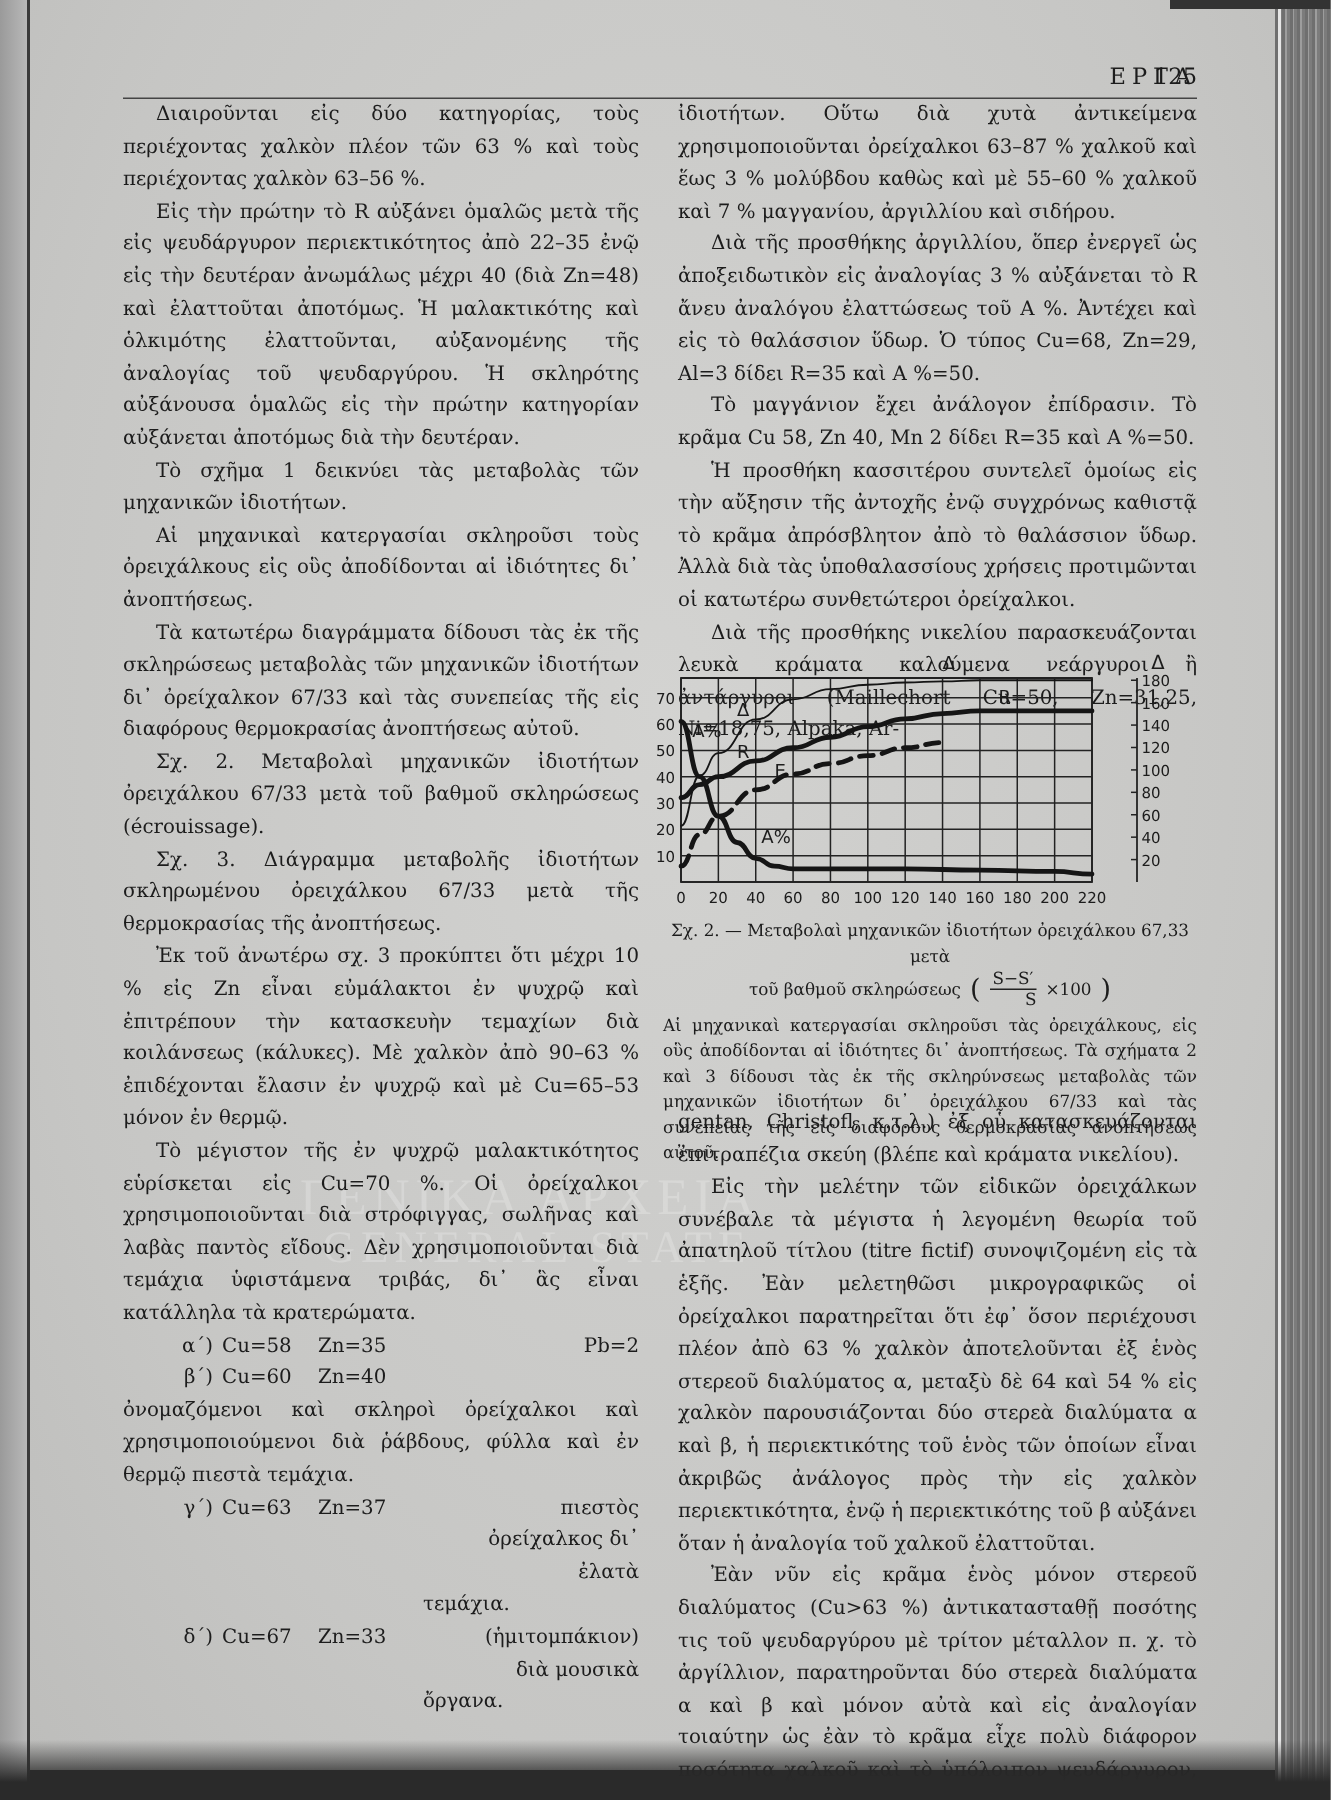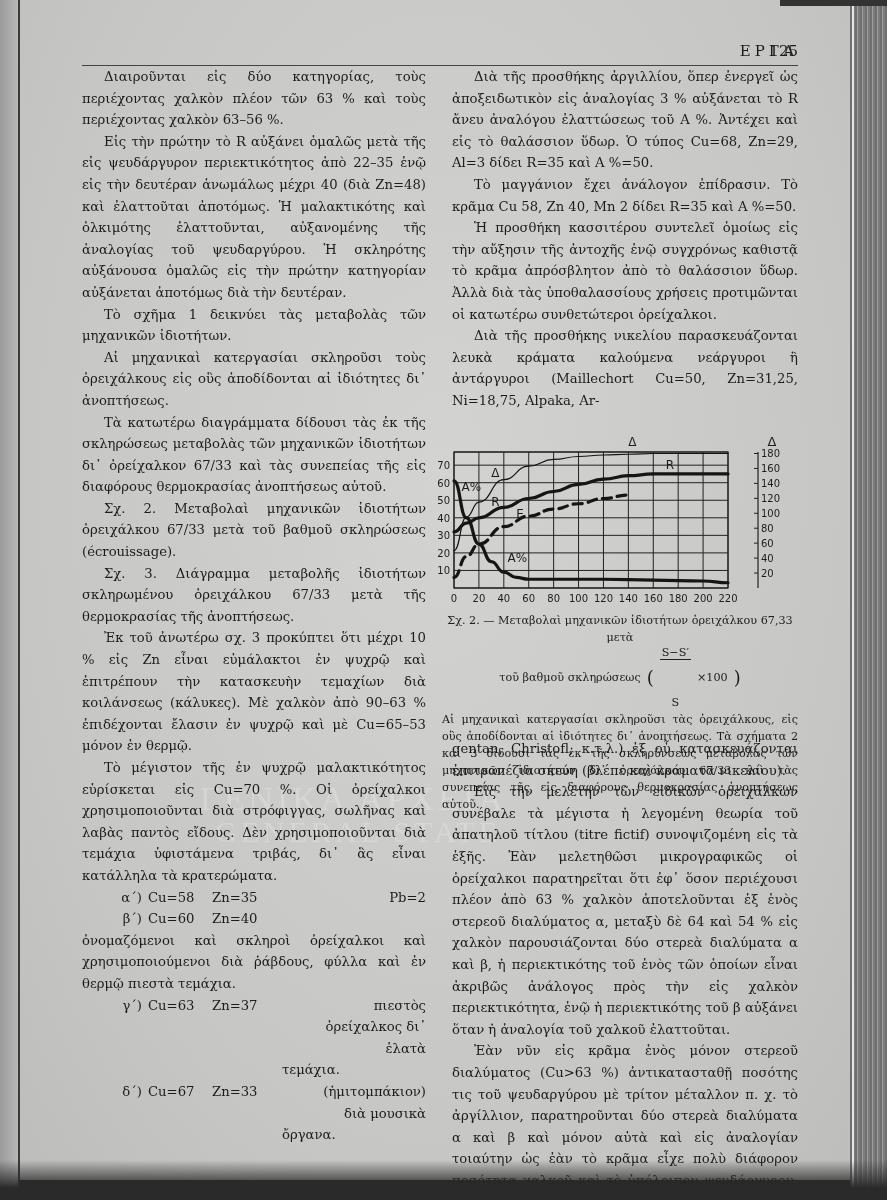--- a/index.html
+++ b/index.html
@@ -92,20 +92,21 @@
     <span class="lab">δ΄)</span>
     <span class="cu">Cu=67</span>
     <span class="zn">Zn=33</span>
     <span class="desc">(ἡμιτομπάκιον) διὰ μουσικὰ</span>
   </div>
   <div class="cont">ὄργανα.</div>
 
 </div>
 
 <div class="col colR">
+  <p>ἰδιοτήτων. Οὕτω διὰ χυτὰ ἀντικείμενα χρησιμοποιοῦνται ὀρείχαλκοι 63–87 % χαλκοῦ καὶ ἕως 3 % μολύβδου καθὼς καὶ μὲ 55–60 % χαλκοῦ καὶ 7 % μαγγανίου, ἀργιλλίου καὶ σιδήρου.</p>
   <p class="ind">Διὰ τῆς προσθήκης ἀργιλλίου, ὅπερ ἐνεργεῖ ὡς ἀποξειδωτικὸν εἰς ἀναλογίας 3 % αὐξάνεται τὸ R ἄνευ ἀναλόγου ἐλαττώσεως τοῦ A %. Ἀντέχει καὶ εἰς τὸ θαλάσσιον ὕδωρ. Ὁ τύπος Cu=68, Zn=29, Al=3 δίδει R=35 καὶ A %=50.</p>
   <p class="ind">Τὸ μαγγάνιον ἔχει ἀνάλογον ἐπίδρασιν. Τὸ κρᾶμα Cu 58, Zn 40, Mn 2 δίδει R=35 καὶ A %=50.</p>
   <p class="ind">Ἡ προσθήκη κασσιτέρου συντελεῖ ὁμοίως εἰς τὴν αὔξησιν τῆς ἀντοχῆς ἐνῷ συγχρόνως καθιστᾷ τὸ κρᾶμα ἀπρόσβλητον ἀπὸ τὸ θαλάσσιον ὕδωρ. Ἀλλὰ διὰ τὰς ὑποθαλασσίους χρήσεις προτιμῶνται οἱ κατωτέρω συνθετώτεροι ὀρείχαλκοι.</p>
   <p class="ind">Διὰ τῆς προσθήκης νικελίου παρασκευάζονται λευκὰ κράματα καλούμενα νεάργυροι ἢ ἀντάργυροι (Maillechort Cu=50, Zn=31,25, Ni=18,75, Alpaka, Ar-</p>
 </div>
 
 <div class="chart">
   <svg id="chart-svg" width="360" height="180" viewBox="0 0 360 180">
       <line x1="24" x2="24" y1="20" y2="156" stroke="#222" stroke-width="1"></line>
       <text x="24" y="170" font-size="10" text-anchor="middle" font-family="DejaVu Sans, sans-serif" fill="#1c1c1c">0</text>
@@ -180,21 +181,21 @@
       <text x="235.72727272727272" y="36.670967741935485" font-size="12" font-family="DejaVu Sans, sans-serif" fill="#1c1c1c">R</text>
       <text x="198.36363636363637" y="14" font-size="12" font-family="DejaVu Sans, sans-serif" fill="#1c1c1c">Δ</text>
     </svg>
 </div>
 
 <div class="caption">
   <div>Σχ. 2. — Μεταβολαὶ μηχανικῶν ἰδιοτήτων ὀρειχάλκου 67,33 μετὰ</div>
   <div style="display:flex;justify-content:center;align-items:center;gap:6px;">
     <span>τοῦ βαθμοῦ σκληρώσεως</span>
     <span style="font-size:18px;">(</span>
-    <span style="display:inline-flex;flex-direction:column;align-items:center;line-height:13px;gap:36px;">
+    <span style="display:inline-flex;flex-direction:column;align-items:flex-end;line-height:13px;">
       <span style="border-bottom:1px solid #222;padding:0 2px;">S−S′</span>
       <span>S</span>
     </span>
     <span>×100</span>
     <span style="font-size:18px;">)</span>
   </div>
   <div class="note">Αἱ μηχανικαὶ κατεργασίαι σκληροῦσι τὰς ὀρειχάλκους, εἰς οὓς ἀποδίδονται αἱ ἰδιότητες δι᾽ ἀνοπτήσεως. Τὰ σχήματα 2 καὶ 3 δίδουσι τὰς ἐκ τῆς σκληρύνσεως μεταβολὰς τῶν μηχανικῶν ἰδιοτήτων δι᾽ ὀρειχάλκου 67/33 καὶ τὰς συνεπείας τῆς εἰς διαφόρους θερμοκρασίας ἀνοπτήσεως αὐτοῦ.</div>
 </div>
 
 <div class="col colR2">

